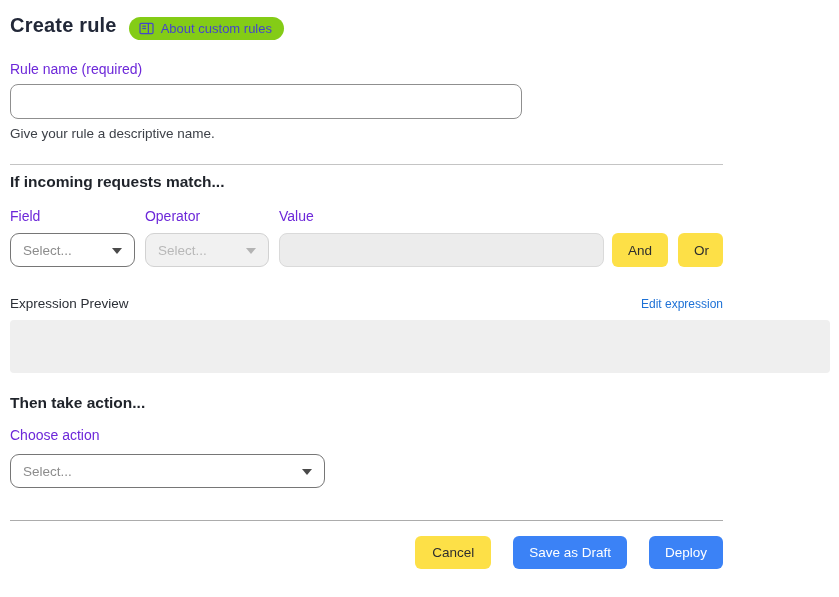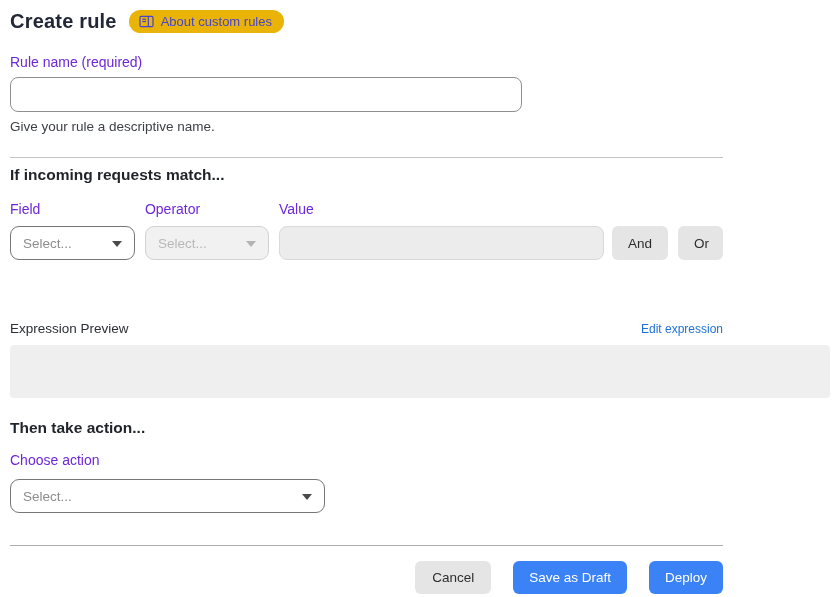--- a/index.html
+++ b/index.html
@@ -9,23 +9,23 @@
     color: #24282f;
     font-size: 13.5px;
   }
   .page { padding: 10px 9px 0 10px; width: 732px; }
 
   
   .header-row { display: flex; align-items: center; gap: 12px; }
   .page-title { font-size: 20px; font-weight: 700; color: #222838; letter-spacing: .2px; }
   .badge {
     display: inline-flex; align-items: center; gap: 7px;
-    background: #eab308; color: #4545cb;
+    background: #84cc16; color: #4545cb;
     padding: 4px 12px 4px 10px; border-radius: 12px;
-    font-size: 13px; cursor: pointer; border: none;
+    font-size: 13px; cursor: pointer; border: none; margin-top: 7px;
   }
   .badge svg { display: block; }
 
   
   .field-label { font-size: 14px; color: #6d28d9; }
   .rule-name-label { margin-top: 21px; }
   .text-input {
     display: block; margin-top: 7px;
     width: 512px; height: 35px;
     border: 1px solid #8f8f8f; border-radius: 8px;
@@ -66,29 +66,29 @@
 
   .value-input {
     height: 34px; border-radius: 8px;
     background: #ececec; border: 1px solid #dadada;
     padding: 0 10px; font-size: 13.5px; font-family: inherit; color: #6a6a6a;
     width: 100%; outline: none;
   }
 
   .gray-btn {
     height: 34px; border: none; border-radius: 6px;
-    background: #e5e5e5; color: #2e2e2e;
+    background: #fde047; color: #2e2e2e;
     font-size: 13.5px; font-family: inherit; cursor: pointer;
     padding: 0 16px;
   }
   .and-btn { margin-left: 8px; width: 58px; }
   .or-btn { margin-left: 10px; width: 45px; }
 
   
-  .expr-row { display: flex; justify-content: space-between; align-items: center; margin-top: 61px; }
+  .expr-row { display: flex; justify-content: space-between; align-items: center; margin-top: 29px; }
   .expr-label { color: #2b2f36; }
   .link { color: #1d71d6; text-decoration: none; font-size: 12px; cursor: pointer; }
   .expr-box {
     margin-top: 9px; height: 53px; width: 820px;
     background: #efefef; border-radius: 4px;
     padding: 8px 10px; color: #555; font-size: 13px;
   }
 
   
   .action-heading { margin-top: 21px; }

